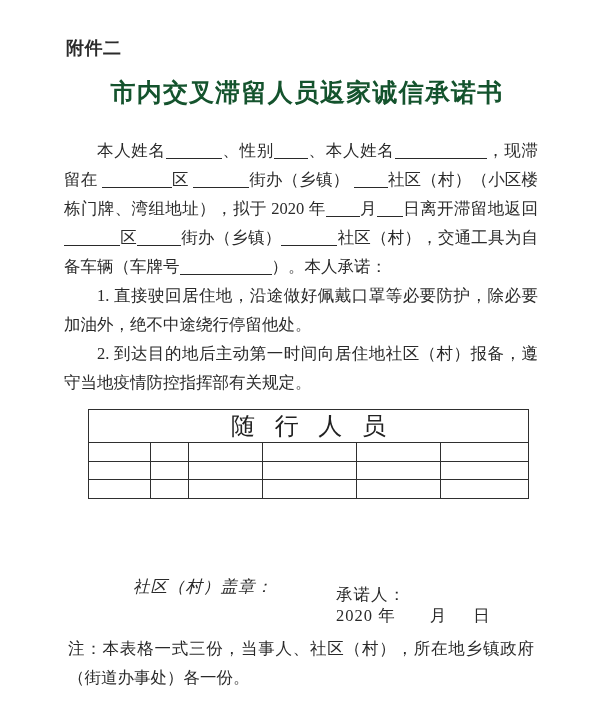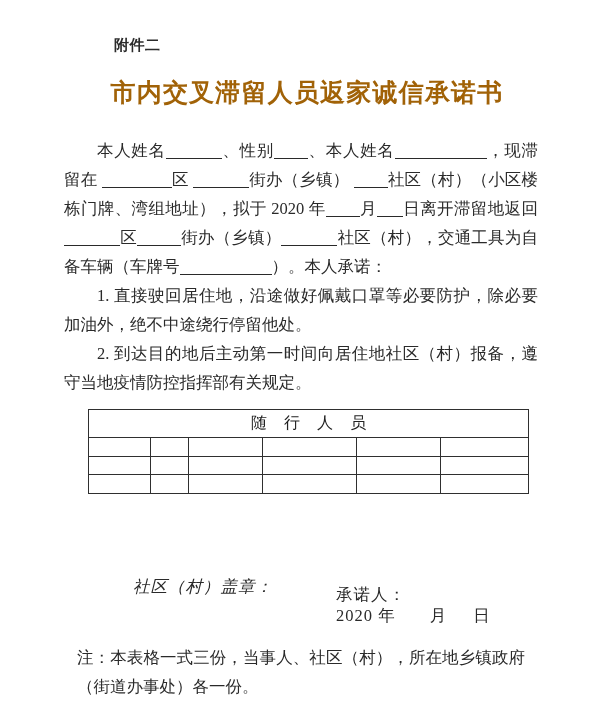--- a/index.html
+++ b/index.html
@@ -21,38 +21,37 @@
     background: #ffffff;
   }
 
   
   .attach-label {
     position: absolute;
     left: 66px;
     top: 36px;
     font-family: "DejaVu Sans", "Liberation Sans", sans-serif;
     font-weight: bold;
-    font-size: 15px;
+    font-size: 18px;
     letter-spacing: 0.5px;
     color: #2b2b2b;
-    margin-left: 48px;
   }
 
   
   .doc-title {
     position: absolute;
     left: 0;
     right: 0;
     top: 76px;
     text-align: center;
     font-family: "DejaVu Serif", "Liberation Serif", serif;
     font-weight: bold;
     font-size: 25px;
     letter-spacing: 1.2px;
-    color: #a16207;
+    color: #14532d;
   }
 
   
   .body-block {
     position: absolute;
     left: 64px;
     top: 136px;
     width: 474px;
     font-size: 16.5px;
     line-height: 29px;
@@ -97,21 +96,21 @@
     padding: 0;
     text-align: center;
     vertical-align: middle;
     font-weight: normal;
     color: #222;
   }
   .tbl-caption-cell {
     height: 27px;
     font-family: "DejaVu Serif", "Liberation Serif", serif;
     font-weight: bold;
-    font-size: 16px;
+    font-size: 24px;
     letter-spacing: 6px;
     text-indent: 6px;
   }
   .col-head {
     height: 59px;
     font-size: 15px;
     line-height: 22px;
     letter-spacing: 2px;
   }
   .col-head .two-line { display: block; }
@@ -161,21 +160,21 @@
   .note-block {
     position: absolute;
     left: 64px;
     top: 630px;
     width: 474px;
     font-size: 16.5px;
     line-height: 29px;
     color: #2a2a2a;
   }
   .note-block p {
-    margin: 13px;
+    margin: 4px;
     text-align: justify;
     text-justify: inter-ideograph;
   }
 </style>
 </head>
 <body>
 
 <div class="page">
 
   <div class="attach-label">附件二</div>

